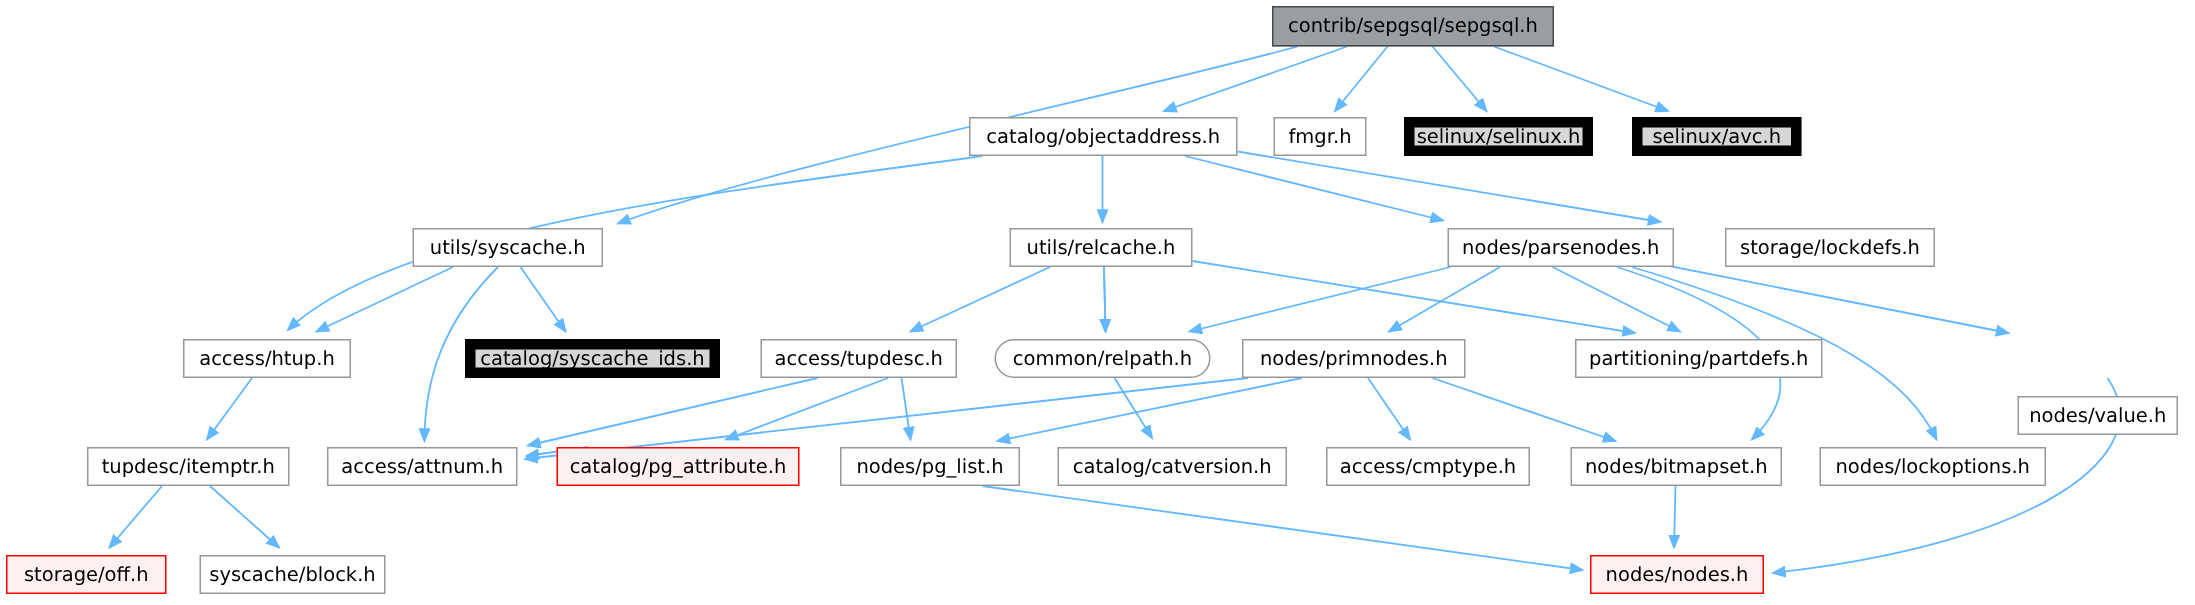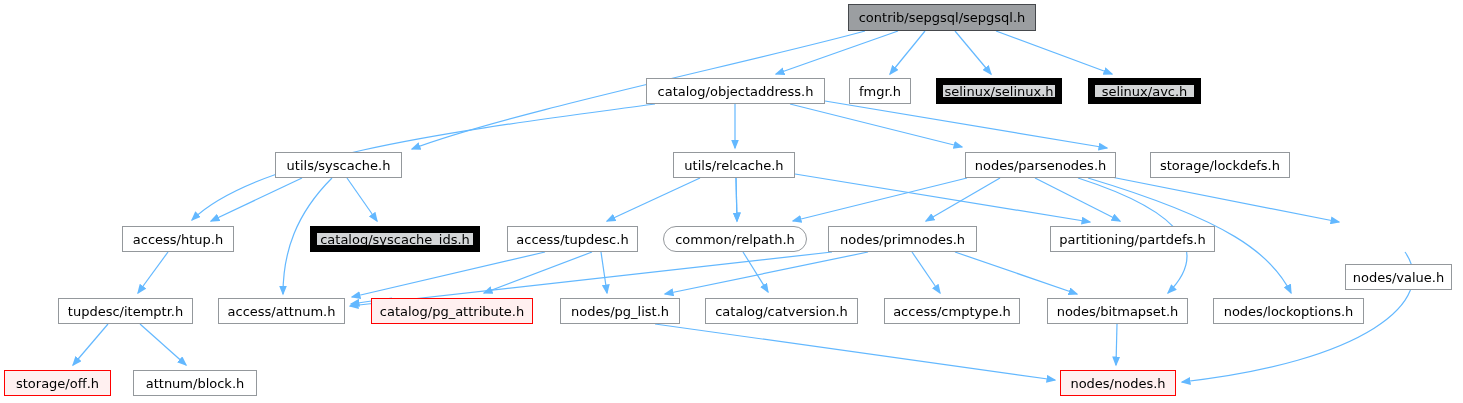--- a/index.html
+++ b/index.html
@@ -83,16 +83,16 @@
       <div class="node normal" style="left: 1345px; top: 226px; width: 107px; height: 26px; margin-top: 38px;">nodes/value.h</div>
       <div class="node normal" style="left: 58px; top: 298px; width: 135px; height: 26px;">tupdesc/itemptr.h</div>
       <div class="node normal" style="left: 218px; top: 298px; width: 127px; height: 26px;">access/attnum.h</div>
       <div class="node red" style="left: 371px; top: 298px; width: 162px; height: 26px;">catalog/pg_attribute.h</div>
       <div class="node normal" style="left: 560px; top: 298px; width: 120px; height: 26px;">nodes/pg_list.h</div>
       <div class="node normal" style="left: 705px; top: 298px; width: 153px; height: 26px;">catalog/catversion.h</div>
       <div class="node normal" style="left: 884px; top: 298px; width: 136px; height: 26px;">access/cmptype.h</div>
       <div class="node normal" style="left: 1047px; top: 298px; width: 141px; height: 26px;">nodes/bitmapset.h</div>
       <div class="node normal" style="left: 1213px; top: 298px; width: 151px; height: 26px;">nodes/lockoptions.h</div>
       <div class="node red" style="left: 4px; top: 370px; width: 107px; height: 26px;">storage/off.h</div>
-      <div class="node normal" style="left: 133px; top: 370px; width: 124px; height: 26px;">attnum/block.h</div>
+      <div class="node normal" style="left: 133px; top: 370px; width: 124px; height: 26px;">syscache/block.h</div>
       <div class="node red" style="left: 1060px; top: 370px; width: 116px; height: 26px;">nodes/nodes.h</div>
     </div>
 </div>
 
 </body></html>

